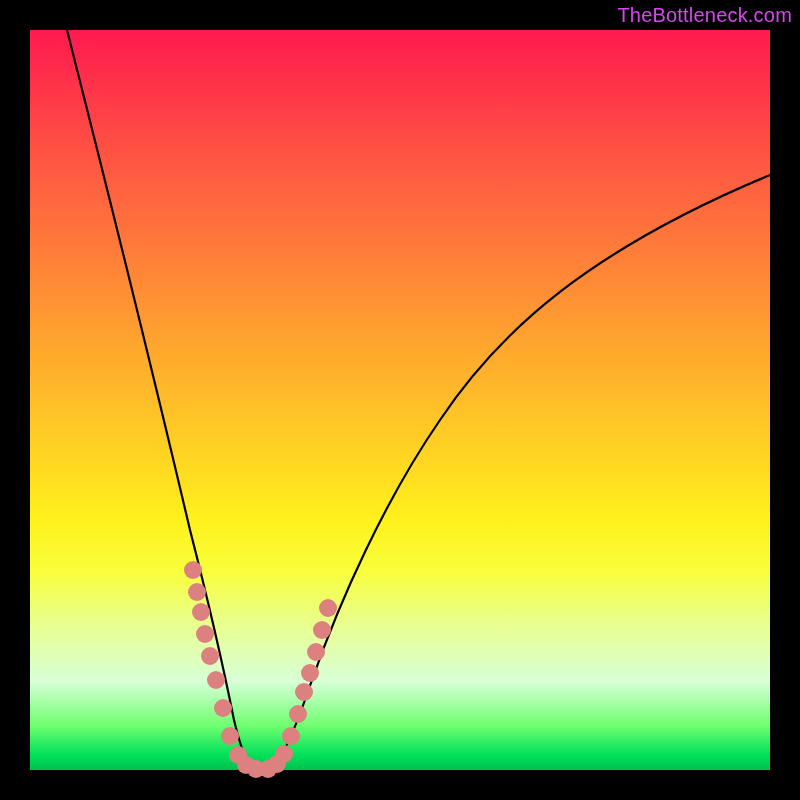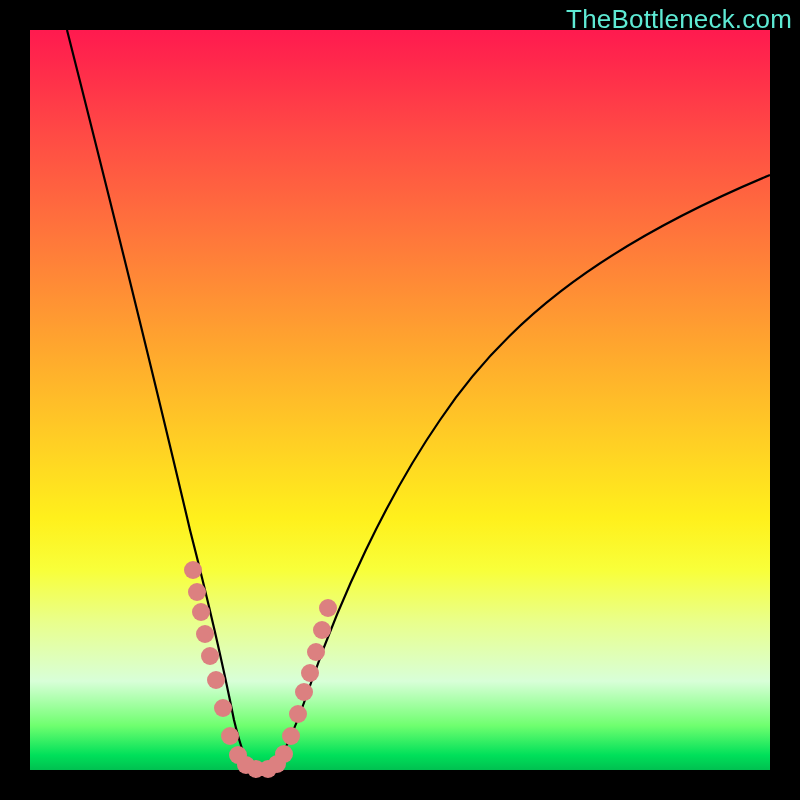--- a/index.html
+++ b/index.html
@@ -33,22 +33,22 @@
       #6fff6f 94%,
       #00e05a 98%,
       #00c050 100%
     );
   }
 
   .watermark {
     position: absolute;
     top: 4px;
     right: 8px;
-    color: #5eead4;
-    font-size: 26px;
+    color: #d946ef;
+    font-size: 20px;
     font-weight: 500;
     letter-spacing: 0.2px;
     z-index: 5;
   }
 
   svg.curve {
     position: absolute;
     left: 0; top: 0;
     width: 740px;
     height: 740px;

